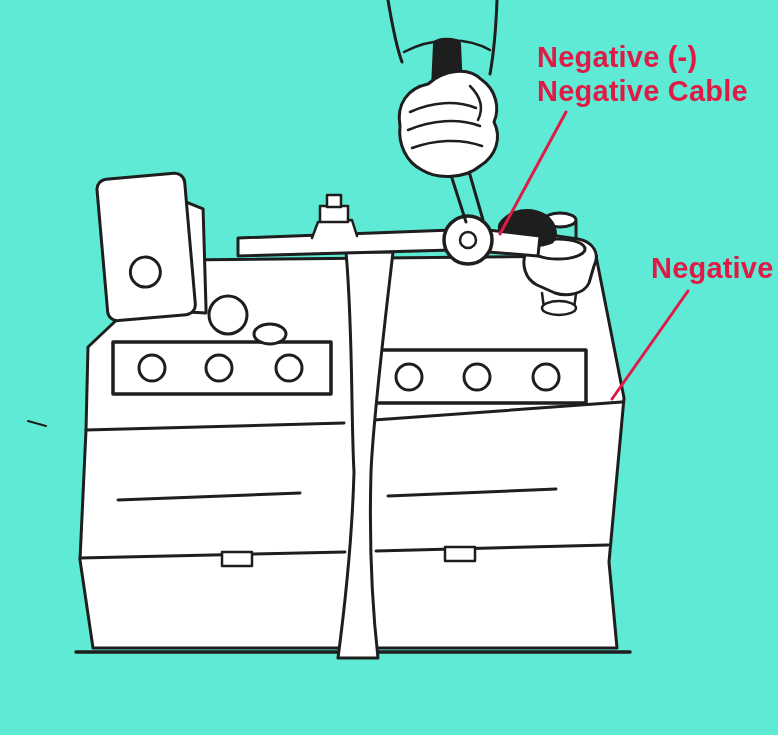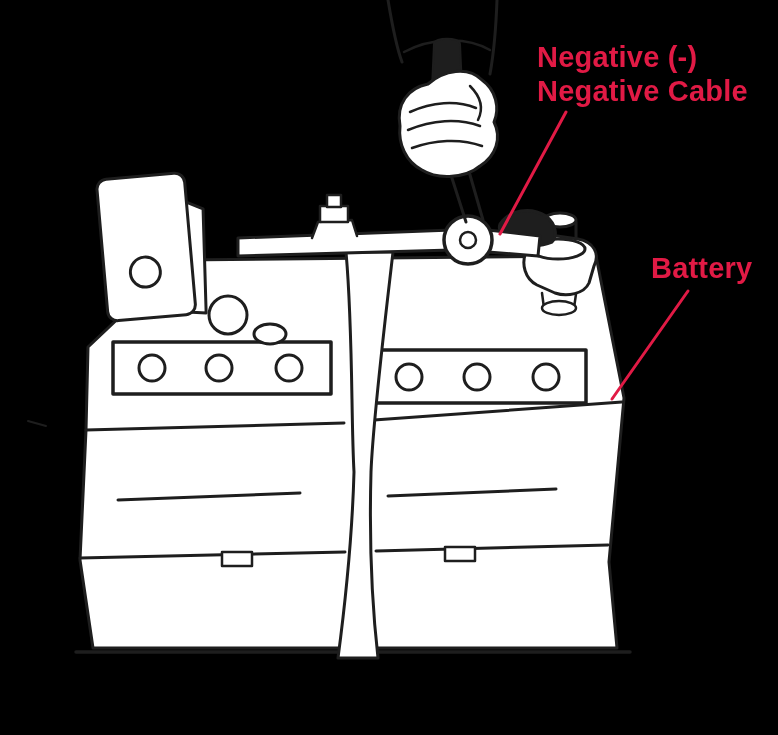--- a/index.html
+++ b/index.html
@@ -1,19 +1,19 @@
 <!DOCTYPE html>
 <html><head>
 <meta charset="utf-8">
 <style>
   html,body{margin:0;padding:0;background:#ffffff;}
   .screenshot{
     position:relative;
     width:778px;height:735px;
-    background:#000000;
+    background:#5eead4;
     overflow:hidden;
     font-family:"Liberation Sans","DejaVu Sans",sans-serif;
   }
   .screenshot svg{position:absolute;left:0;top:0;}
   .label{
     position:absolute;
     color:#e11a45;
     font-weight:700;
     font-size:29px;
     line-height:1.16;
@@ -107,15 +107,15 @@
       <line x1="566" y1="112" x2="500" y2="234"></line>
       <line x1="688" y1="291" x2="612" y2="399"></line>
     </g>
   </svg>
 
   <div class="label" id="label-negative">
     <span class="line">Negative (-)</span>
     <span class="line">Negative Cable</span>
   </div>
 
-  <div class="label" id="label-battery">Battery</div>
+  <div class="label" id="label-battery">Negative</div>
 
 </div>
 
 </body></html>

